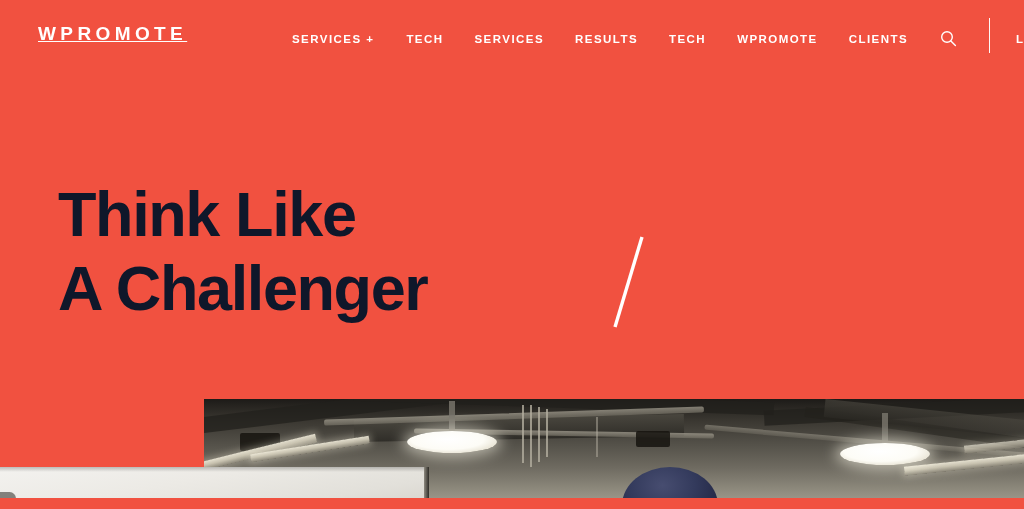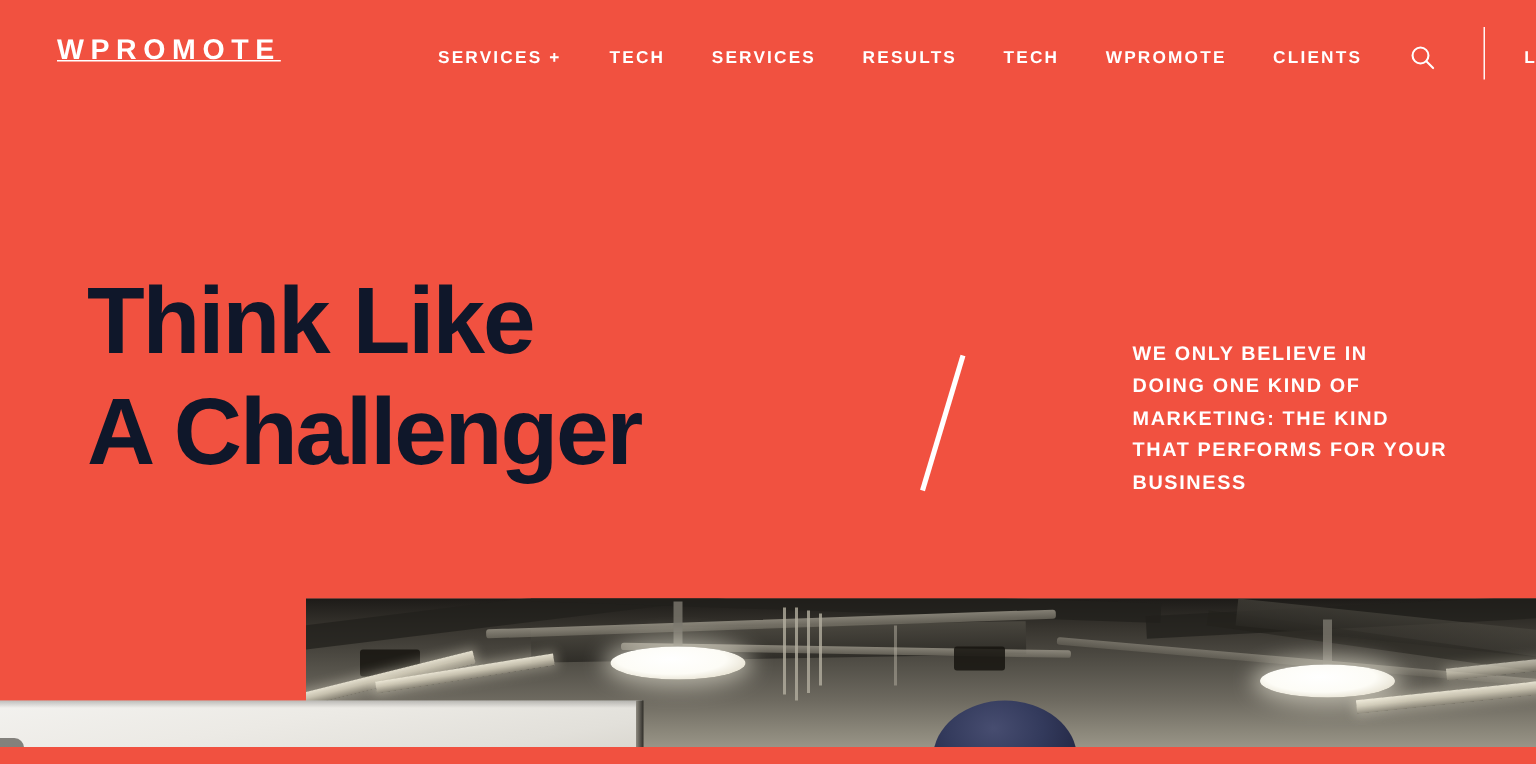--- a/index.html
+++ b/index.html
@@ -255,21 +255,20 @@
     <span>Think Like</span>
     <span class="l2">A Challenger</span>
   </h1>
 
   <div class="slash">
     <svg width="44" height="100" viewBox="0 0 44 100" aria-hidden="true">
       <line x1="35" y1="5" x2="8" y2="95" stroke="#ffffff" stroke-width="3.4" stroke-linecap="butt"></line>
     </svg>
   </div>
 
-  <p class="tagline">We only believe in doing one kind of marketing: the kind that performs for your business</p>
 
   <div class="photo">
     <div class="photo-inner">
       <div class="ceil"></div>
 
       <div class="beam" style="left:-20px; top:2px; width:300px; height:16px; transform:rotate(-7deg);"></div>
       <div class="beam" style="left:150px; top:-4px; width:420px; height:13px; transform:rotate(2deg);"></div>
       <div class="beam" style="left:560px; top:4px; width:300px; height:15px; transform:rotate(-3deg);"></div>
       <div class="beam" style="left:600px; top:26px; width:260px; height:10px; transform:rotate(8deg); opacity:.55;"></div>
 

